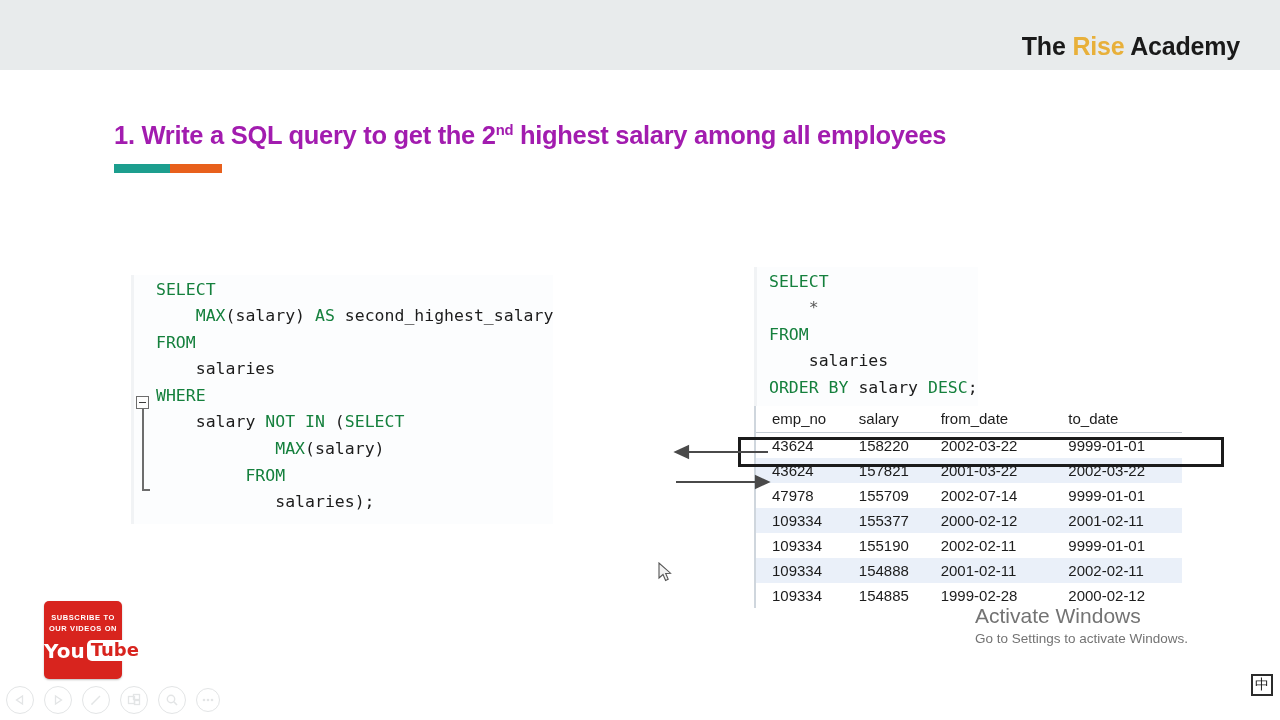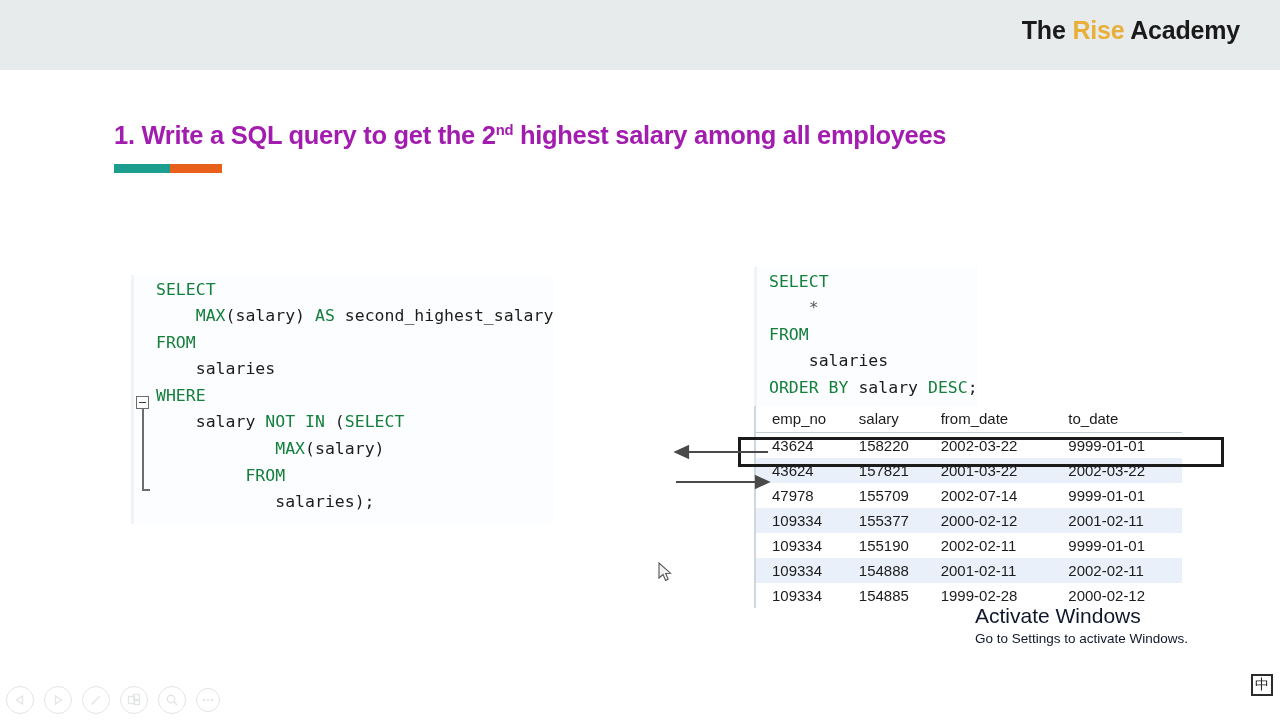--- a/index.html
+++ b/index.html
@@ -23,21 +23,21 @@
   .header-band {
     position: absolute;
     left: 0; top: 0;
     width: 1280px;
     height: 70px;
     background: #e8ebec;
   }
   .brand {
     position: absolute;
     right: 40px;
-    top: 16px;
+    top: 32px;
     font-size: 25px;
     font-weight: bold;
     color: #1a1a1a;
     letter-spacing: -0.2px;
     white-space: nowrap;
   }
   .brand .accent { color: #e8b03a; }
 
   
   .page-title {
@@ -178,21 +178,21 @@
     top: 436px;
     width: 100px;
     height: 58px;
   }
 
   
   .watermark {
     position: absolute;
     left: 975px;
     top: 603px;
-    color: #0f172a;
+    color: #737373;
     font-family: "Liberation Sans", sans-serif;
     pointer-events: none;
   }
   .watermark .wm-title { font-size: 21px; line-height: 26px; }
   .watermark .wm-sub   { font-size: 13.5px; line-height: 20px; }
 
   
   .yt-badge {
     position: absolute;
     left: 44px;
@@ -396,20 +396,28 @@
       <line x1="4" y1="46" x2="86" y2="46"></line>
       <polygon points="96,46 84,40.5 84,51.5"></polygon>
     </g>
   </svg>
 
   <div class="watermark">
     <div class="wm-title">Activate Windows</div>
     <div class="wm-sub">Go to Settings to activate Windows.</div>
   </div>
 
+  <div class="yt-badge">
+    <div class="yt-line1">SUBSCRIBE TO</div>
+    <div class="yt-line2">OUR VIDEOS ON</div>
+    <div class="yt-logo">
+      <span class="yt-you">You</span>
+        <span class="yt-tube">Tube</span>
+    </div>
+  </div>
 
   <div class="toolbar">
     <div class="tb-btn">
       <svg width="12" height="12" viewBox="0 0 12 12">
         <polygon points="8.5,2 8.5,10 2.5,6" fill="none" stroke="#e3e5e6" stroke-width="1.3"></polygon>
       </svg>
     </div>
     <div class="tb-btn">
       <svg width="12" height="12" viewBox="0 0 12 12">
         <polygon points="3.5,2 3.5,10 9.5,6" fill="none" stroke="#e3e5e6" stroke-width="1.3"></polygon>

